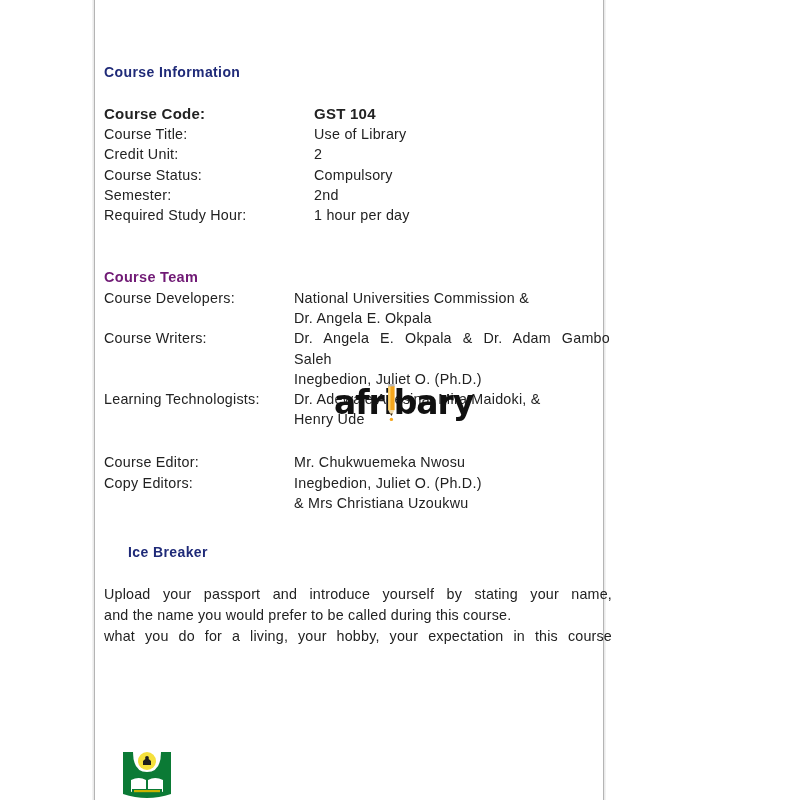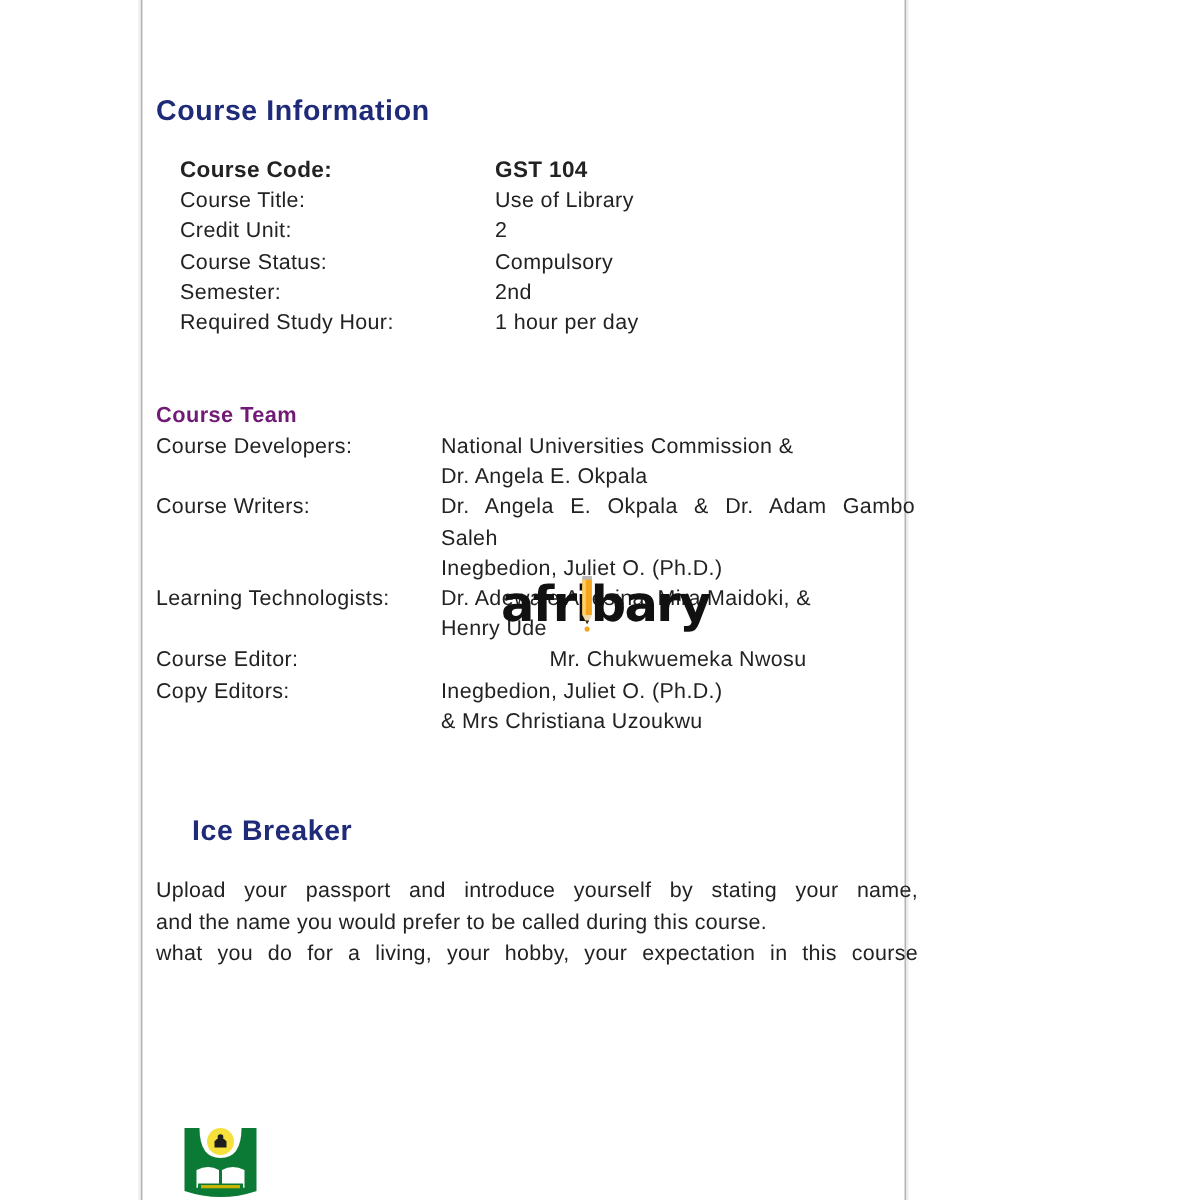--- a/index.html
+++ b/index.html
@@ -69,21 +69,21 @@
     position: absolute;
     left: 5px;
     right: 0px;
     top: 0;
   }
 
   
   .section-heading {
     position: absolute;
     font-family: "Liberation Sans", sans-serif;
-    font-size: 19px;
+    font-size: 14px;
     font-weight: bold;
     color: #1f2a78;
     letter-spacing: 0.4px;
     white-space: nowrap;
   }
   #heading-course-information { left: 4px; top: 64px; }
   #heading-ice-breaker        { left: 4px; top: 544px; margin-left: 24px; }
 
   .sub-heading {
     position: absolute;
@@ -91,21 +91,21 @@
     font-weight: bold;
     color: #701a75;
     letter-spacing: 0.3px;
     white-space: nowrap;
   }
   #heading-course-team { left: 4px; top: 269px; }
 
   
   .info-table {
     position: absolute;
-    left: 20px;
+    left: 4px;
     top: 104px;
     width: 500px;
   }
   .info-row {
     position: relative;
     height: 20.2px;
   }
   .info-label,
   .info-value {
     position: absolute;
@@ -151,21 +151,21 @@
     letter-spacing: 0.25px;
     line-height: 20.2px;
     width: 316px;
   }
   .team-value .line { display: block; white-space: nowrap; }
   .team-value .line.justify {
     white-space: normal;
     text-align: justify;
     text-align-last: justify;
   }
-  .team-row.spacer-before { margin-top: 1px; text-align: center; }
+  .team-row.spacer-before { margin-top: 23px; }
 
   
   #ice-breaker-text {
     position: absolute;
     left: 4px;
     top: 584px;
     width: 508px;
     font-size: 14.3px;
     color: #222222;
     letter-spacing: 0.2px;

